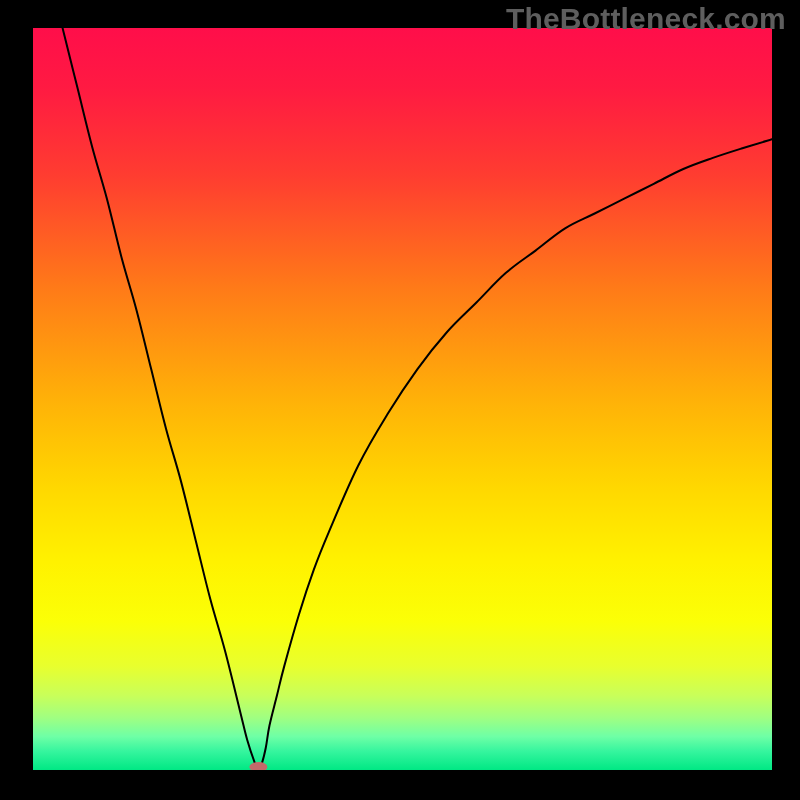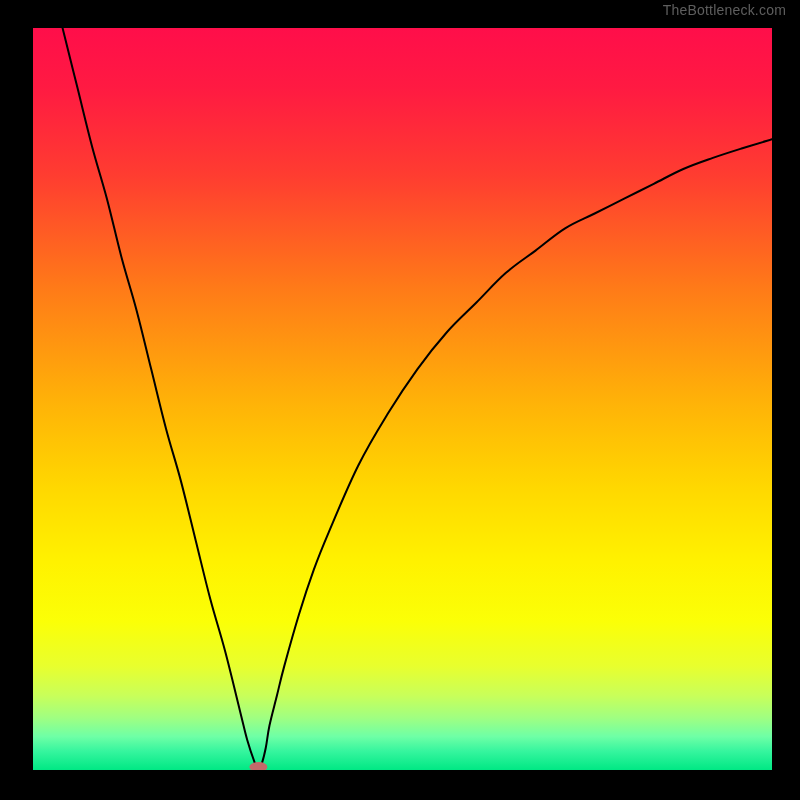--- a/index.html
+++ b/index.html
@@ -21,22 +21,22 @@
   }
   .plot {
     position: absolute;
     background: #fff;
   }
   .watermark {
     position: absolute;
     top: 2px;
     right: 14px;
     color: #5e5e5e;
-    font-size: 14px;
-    font-weight: 400;
+    font-size: 30px;
+    font-weight: 700;
     letter-spacing: 0.2px;
     font-family: Arial, Helvetica, sans-serif;
   }
   svg { display: block; }
 </style>
 </head>
 <body>
 
 <div class="frame">
   <div class="plot" id="plot" style="left: 33px; top: 28px; width: 739px; height: 742px;">

